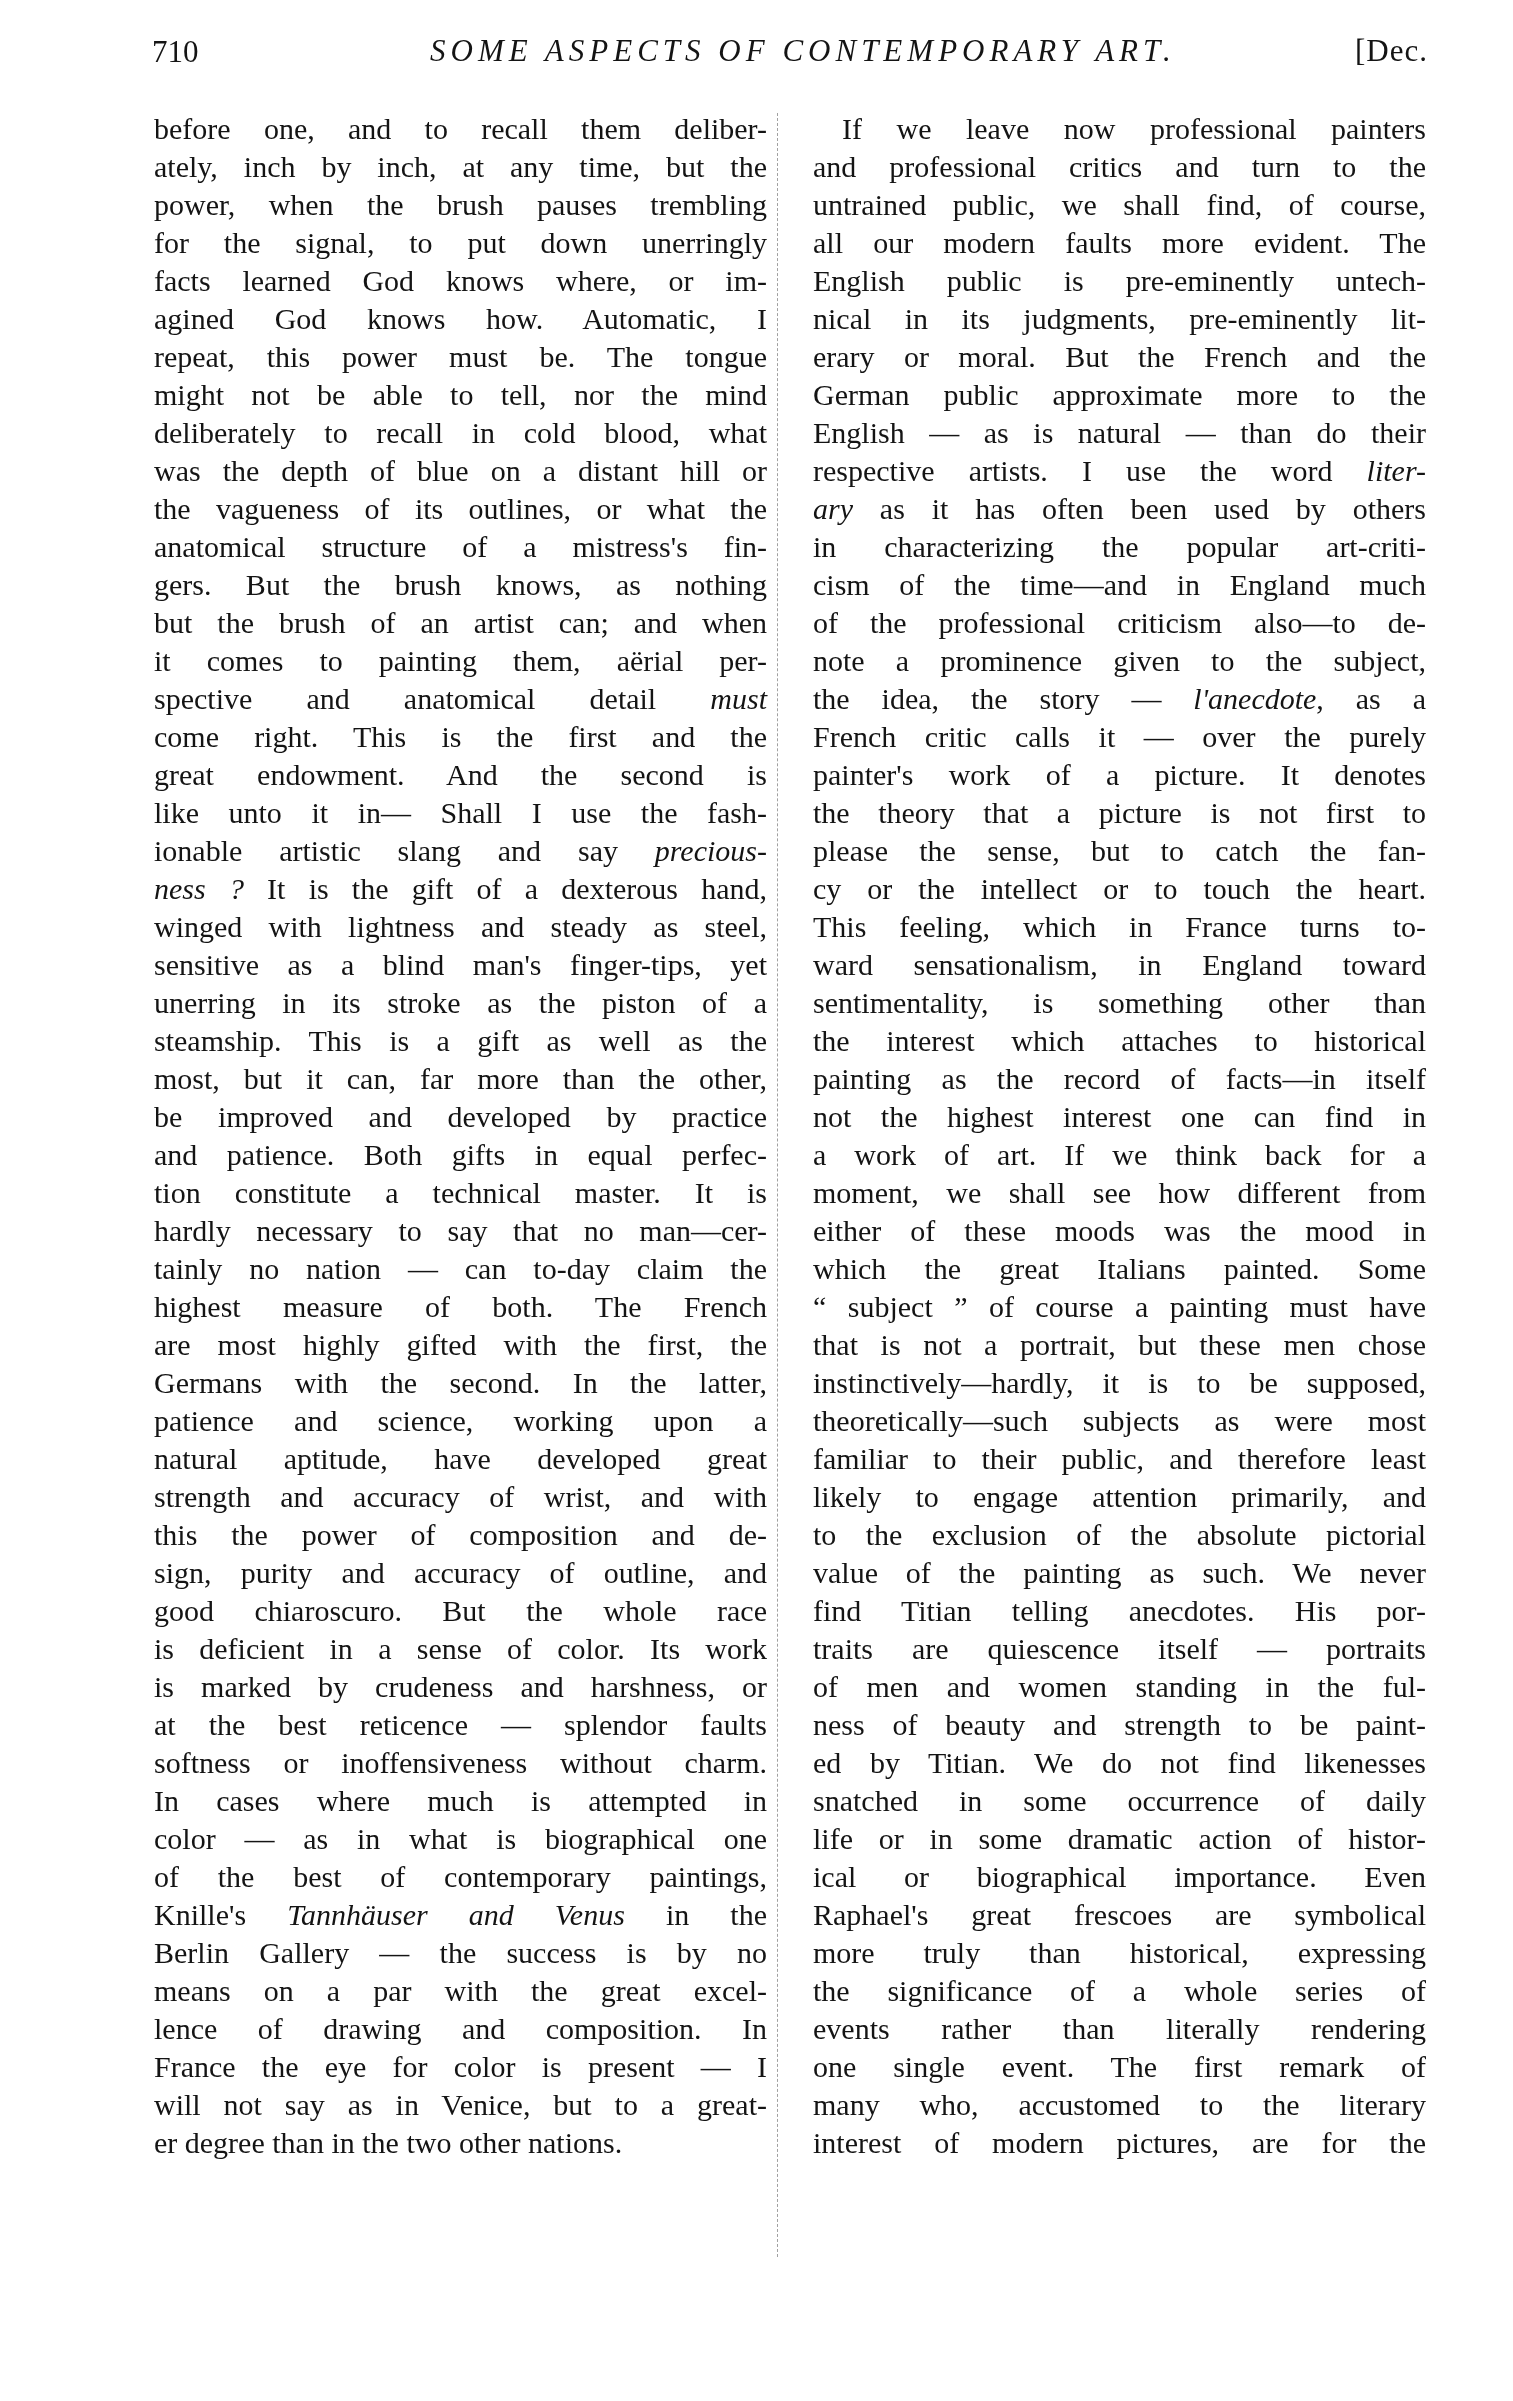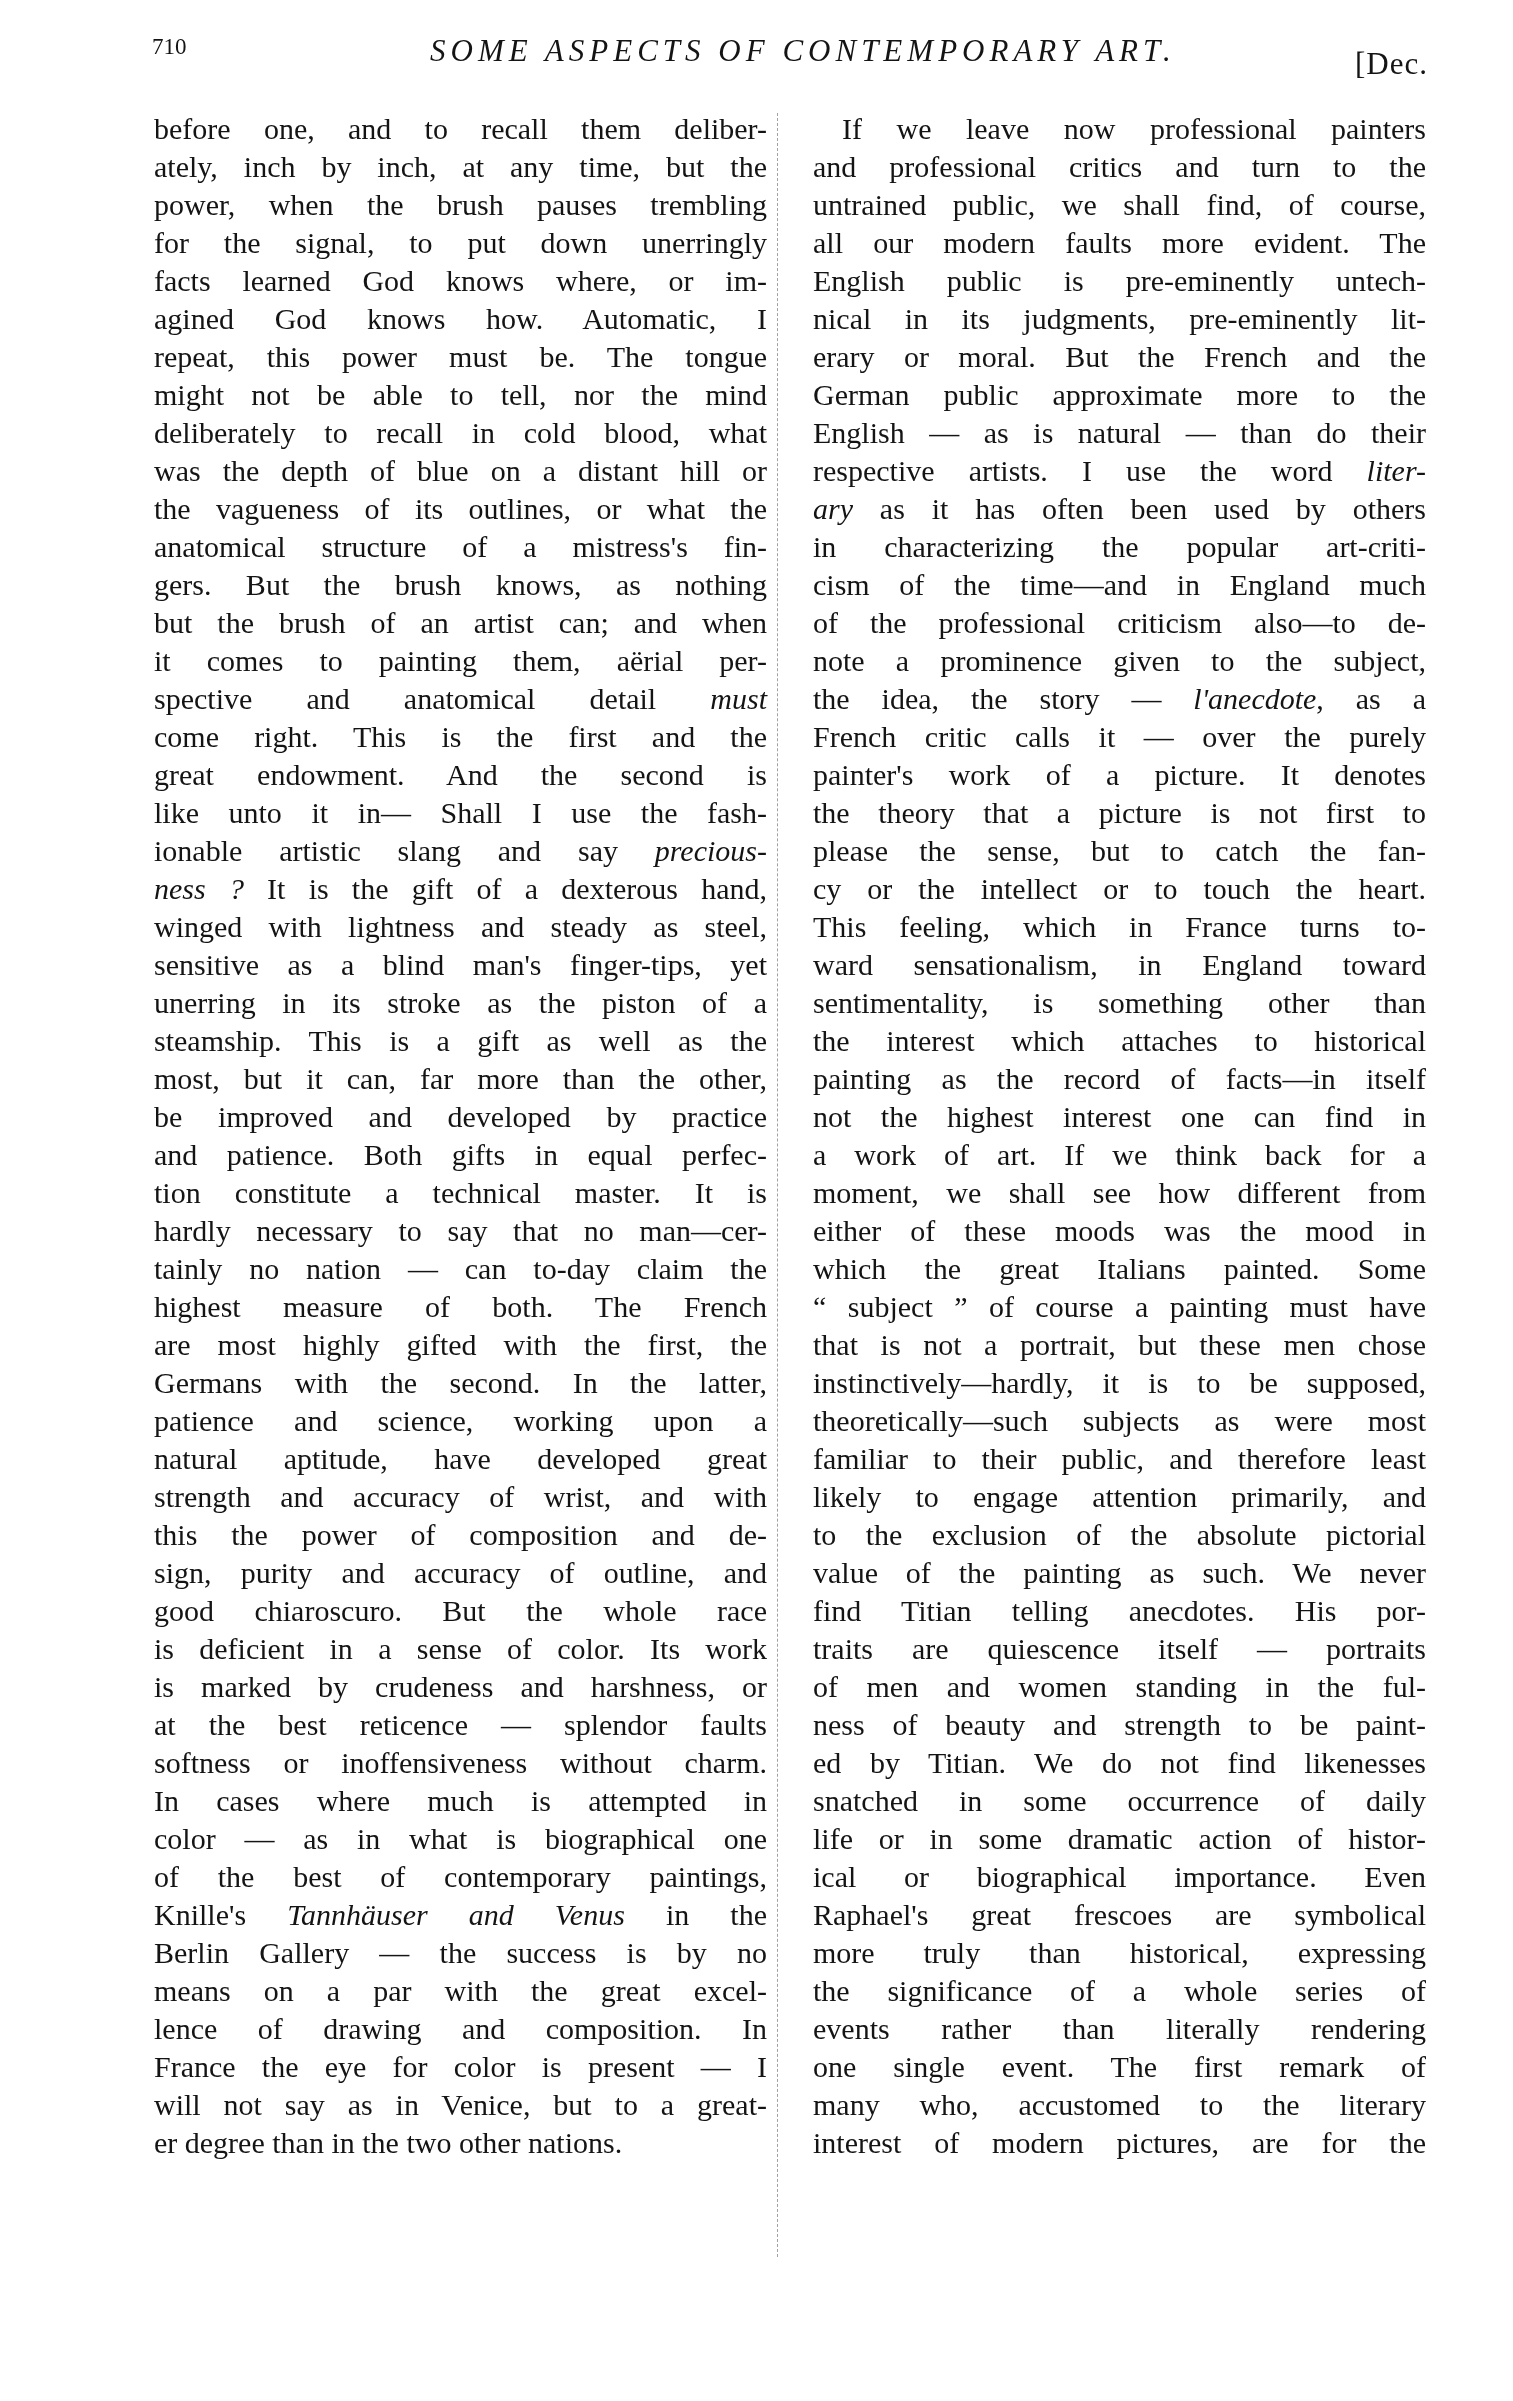--- a/index.html
+++ b/index.html
@@ -1,20 +1,20 @@
 <!DOCTYPE html>
 <html style="font-size:8px"><head>
 <meta charset="utf-8">
 <style>
   html, body { margin: 0; padding: 0; background: #ffffff; }
   body { width: 1514px; height: 2401px; position: relative; overflow: hidden; color: #141414; font-family: "Liberation Serif", "DejaVu Serif", serif; }
   .header { position: absolute; top: 30px; left: 152px; width: 1276px; height: 50px; }
-  .page-num { position: absolute; left: 0; top: 4px; font-size: 23px; }
+  .page-num { position: absolute; left: 0; top: 4px; font-size: 31px; }
   .running-title { position: absolute; left: 234px; top: 3px; font-size: 31px; font-style: italic; letter-spacing: 5px; margin-left: 44px; }
-  .month { position: absolute; right: 0; top: 16px; font-size: 31px; letter-spacing: 1px; text-align: center; }
+  .month { position: absolute; right: 0; top: 3px; font-size: 31px; letter-spacing: 1px; text-align: center; }
   .column { position: absolute; top: 110px; width: 613px; font-size: 30px; line-height: 38px; }
   .col-left { left: 154px; }
   .col-right { left: 813px; }
   .line { display: block; text-align: justify; text-align-last: justify; white-space: nowrap; height: 38px; overflow: visible; }
   .line.last { text-align-last: left; }
   .line.indent { padding-left: 29px; }
   .divider { position: absolute; left: 777px; top: 113px; width: 0; height: 2144px; border-left: 1px dashed #555; opacity: 0.55; }
   i { }
 </style>
 </head>

